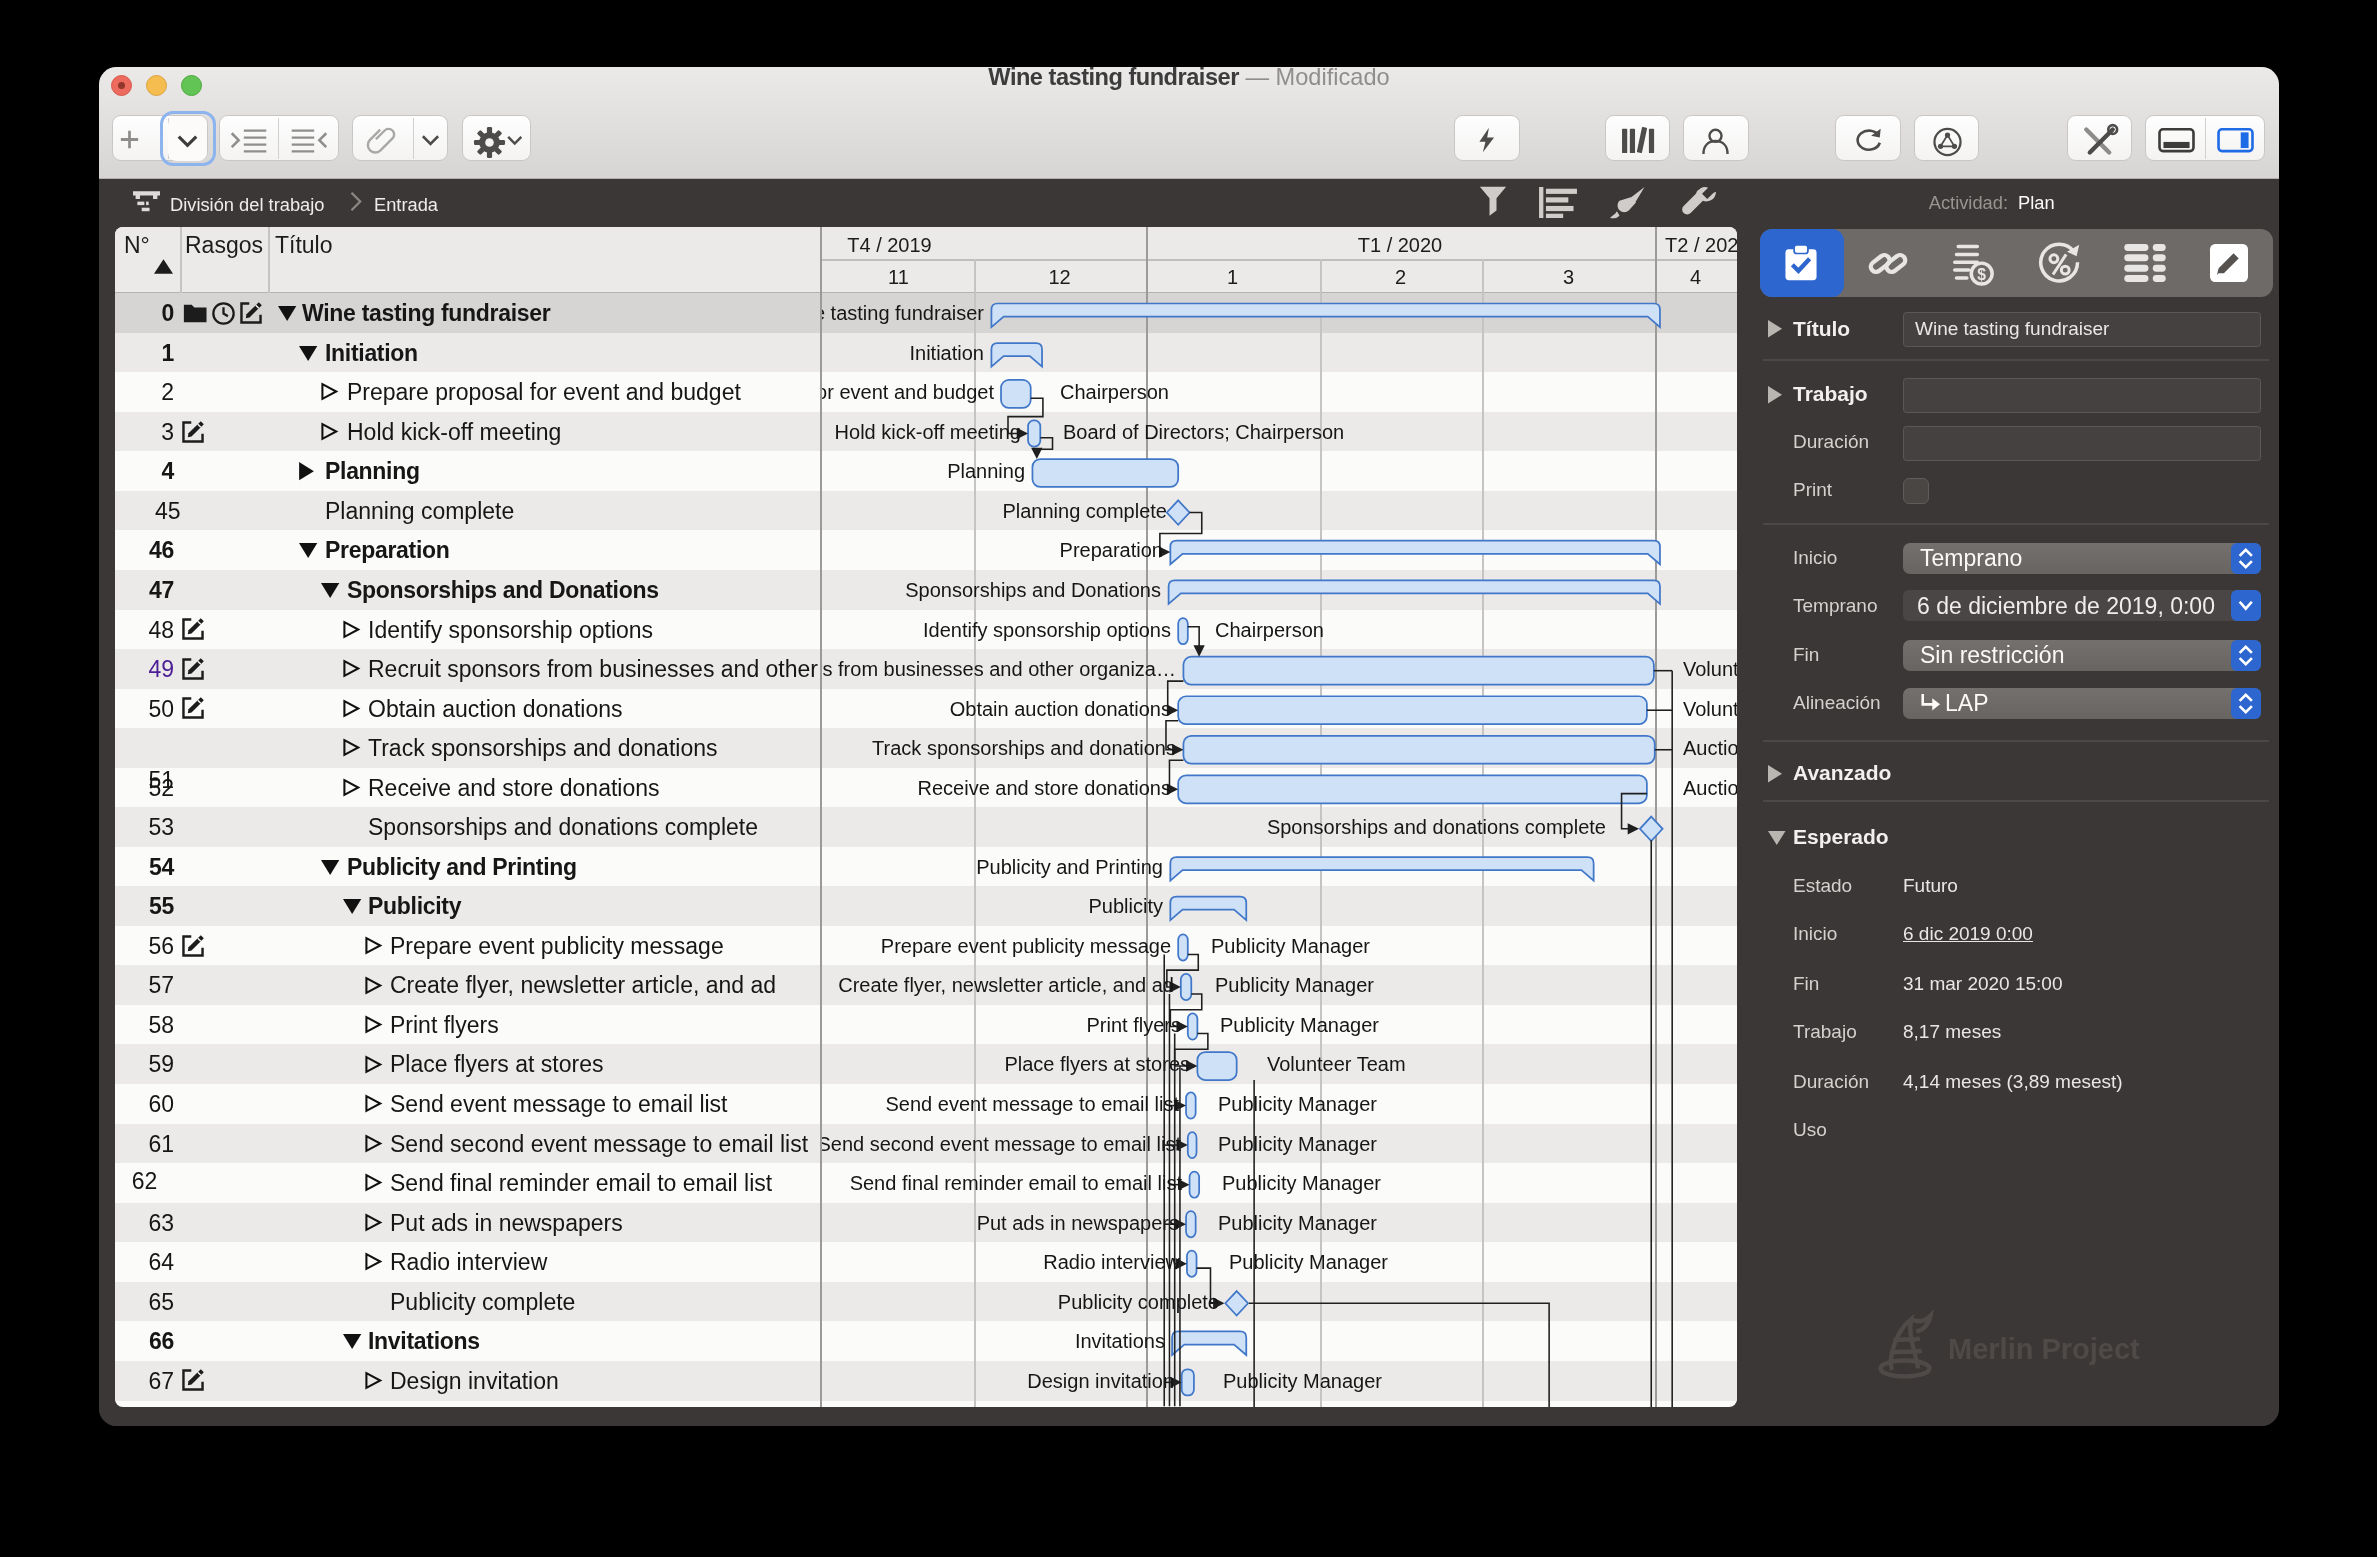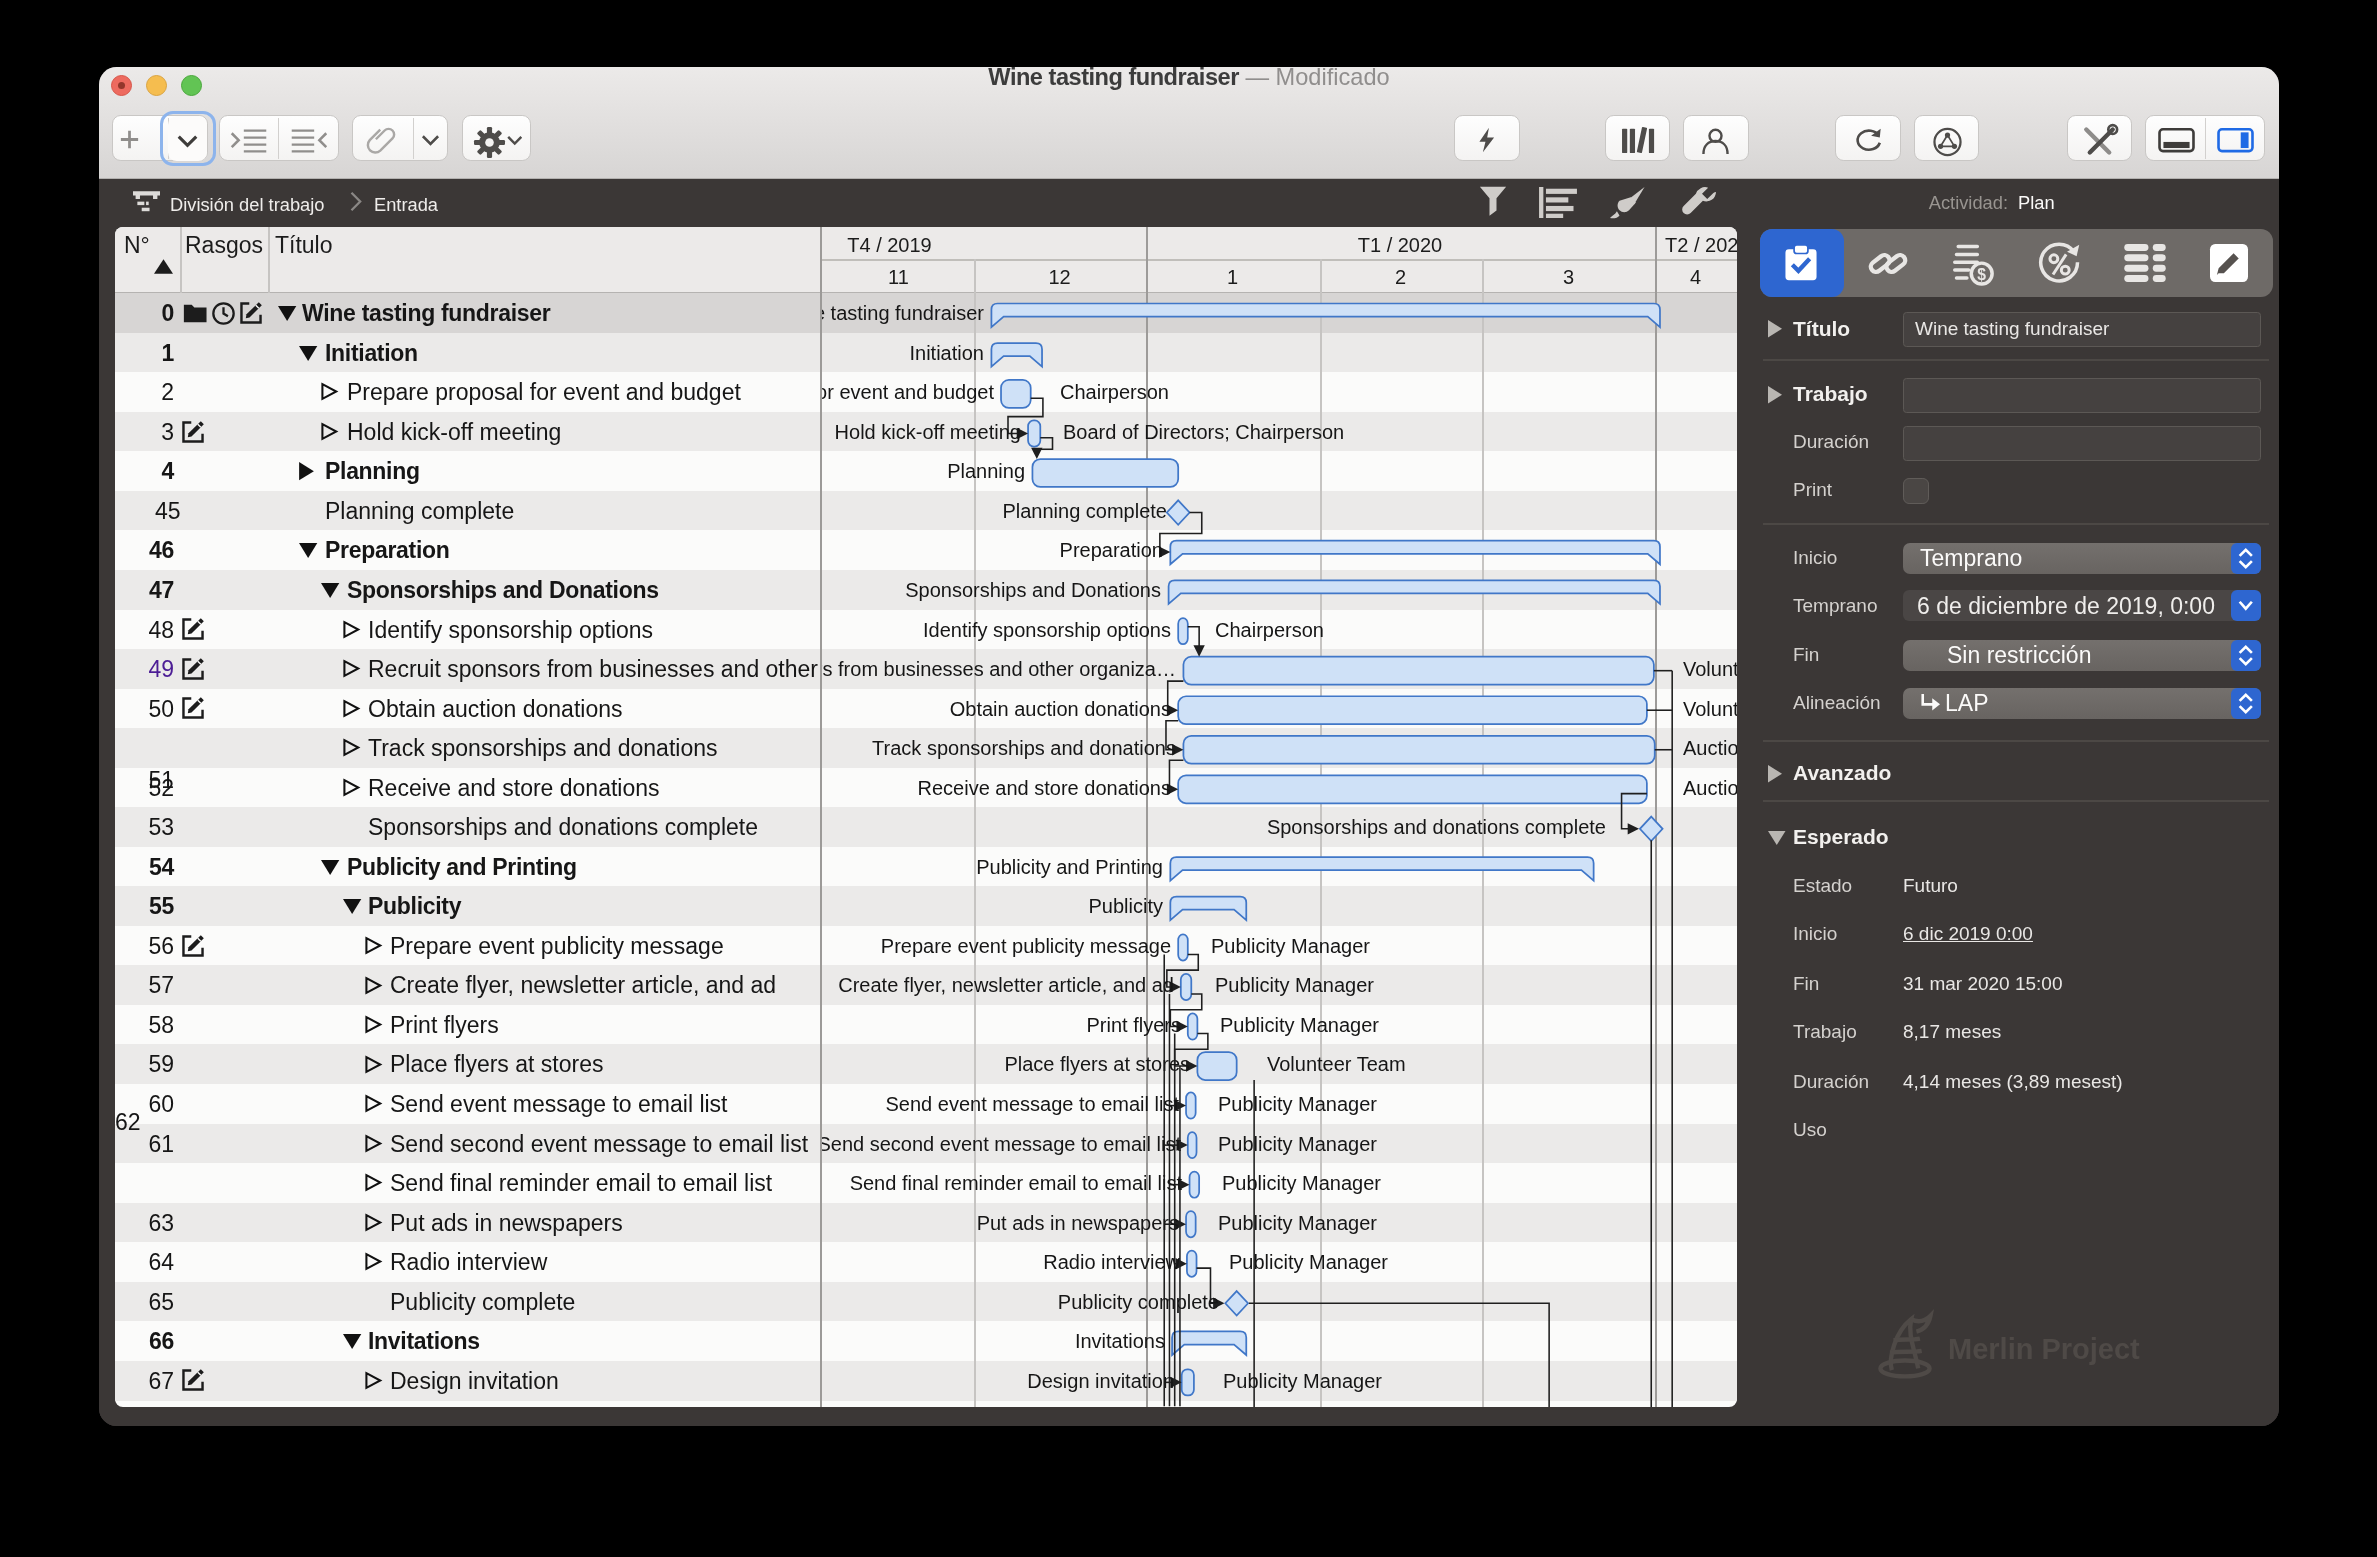--- a/index.html
+++ b/index.html
@@ -319,21 +319,21 @@
 <div style="left:115px;top:1084px;width:59px;height:40px;line-height:40px;font-size:23px;color:#161616;text-align:right;">60</div>
 <svg style="left:365px;top:1094px" width="17.5" height="19" viewBox="0 0 20 22">
                 <path d="M1.5 2.5l16 8.5-16 8.5z" fill="none" stroke="#111" stroke-width="2.4"></path>
               </svg>
 <div style="left:390px;top:1084px;height:40px;line-height:40px;font-size:23px;color:#161616;">Send event message to email list</div>
 <div style="left:115px;top:1124px;width:59px;height:40px;line-height:40px;font-size:23px;color:#161616;text-align:right;">61</div>
 <svg style="left:365px;top:1134px" width="17.5" height="19" viewBox="0 0 20 22">
                 <path d="M1.5 2.5l16 8.5-16 8.5z" fill="none" stroke="#111" stroke-width="2.4"></path>
               </svg>
 <div style="left:390px;top:1124px;height:40px;line-height:40px;font-size:23px;color:#161616;">Send second event message to email list</div>
-<div style="left:115px;top:1102px;width:59px;height:24px;line-height:40px;font-size:23px;color:#161616;text-align:left;">62</div>
+<div style="left:115px;top:1161px;width:59px;height:24px;line-height:40px;font-size:23px;color:#161616;text-align:center;">62</div>
 <svg style="left:365px;top:1173px" width="17.5" height="19" viewBox="0 0 20 22">
                 <path d="M1.5 2.5l16 8.5-16 8.5z" fill="none" stroke="#111" stroke-width="2.4"></path>
               </svg>
 <div style="left:390px;top:1163px;height:40px;line-height:40px;font-size:23px;color:#161616;">Send final reminder email to email list</div>
 <div style="left:115px;top:1203px;width:59px;height:40px;line-height:40px;font-size:23px;color:#161616;text-align:right;">63</div>
 <svg style="left:365px;top:1213px" width="17.5" height="19" viewBox="0 0 20 22">
                 <path d="M1.5 2.5l16 8.5-16 8.5z" fill="none" stroke="#111" stroke-width="2.4"></path>
               </svg>
 <div style="left:390px;top:1203px;height:40px;line-height:40px;font-size:23px;color:#161616;">Put ads in newspapers</div>
 <div style="left:115px;top:1242px;width:59px;height:40px;line-height:40px;font-size:23px;color:#161616;text-align:right;">64</div>
@@ -576,21 +576,21 @@
       </svg>
 <div style="left:1793px;top:593px;height:26px;line-height:26px;font-size:19px;color:#d4d1ce;">Temprano</div>
 <div style="left:1903px;top:590px;width:358px;height:31px;background:#4a4645;border-radius:6.1px;"></div>
 <div style="left:1917px;top:593px;height:26px;line-height:26px;font-size:23px;color:#f0eeec;">6 de diciembre de 2019, 0:00</div>
 <div style="left:2231px;top:590px;width:30px;height:31px;background:#2e66d0;border-radius:6.1px;"></div>
 <svg style="left:2237px;top:600px" width="17.5" height="12.2" viewBox="0 0 20 14">
         <path d="M3 2l7 8 7-8" fill="none" stroke="#fff" stroke-width="3"></path>
       </svg>
 <div style="left:1793px;top:642px;height:26px;line-height:26px;font-size:19px;color:#d4d1ce;">Fin</div>
 <div style="left:1903px;top:640px;width:358px;height:31px;background:linear-gradient(#74706d,#686461);border-radius:7px;"></div>
-<div style="left:1920px;top:642px;height:26px;line-height:26px;font-size:23px;color:#fbfaf9;margin-left:27px;">Sin restricción</div>
+<div style="left:1920px;top:642px;height:26px;line-height:26px;font-size:23px;color:#fbfaf9;">Sin restricción</div>
 <div style="left:2231px;top:640px;width:30px;height:31px;background:#2e66d0;border-radius:6.1px;"></div>
       <svg style="left:2237px;top:644px" width="17.5" height="23" viewBox="0 0 20 26">
         <path d="M3 10l7-7 7 7M3 16l7 7 7-7" fill="none" stroke="#fff" stroke-width="3"></path>
       </svg>
 <div style="left:1793px;top:690px;height:26px;line-height:26px;font-size:19px;color:#d4d1ce;">Alineación</div>
 <div style="left:1903px;top:688px;width:358px;height:31px;background:linear-gradient(#74706d,#686461);border-radius:7px;"></div>
 <svg style="left:1920px;top:694px" width="21" height="19" viewBox="0 0 24 22">
         <path d="M3 0v12h14" fill="none" stroke="#fbfaf9" stroke-width="3"></path>
         <path d="M14 5l9 7-9 7z" fill="#fbfaf9"></path>
       </svg>

